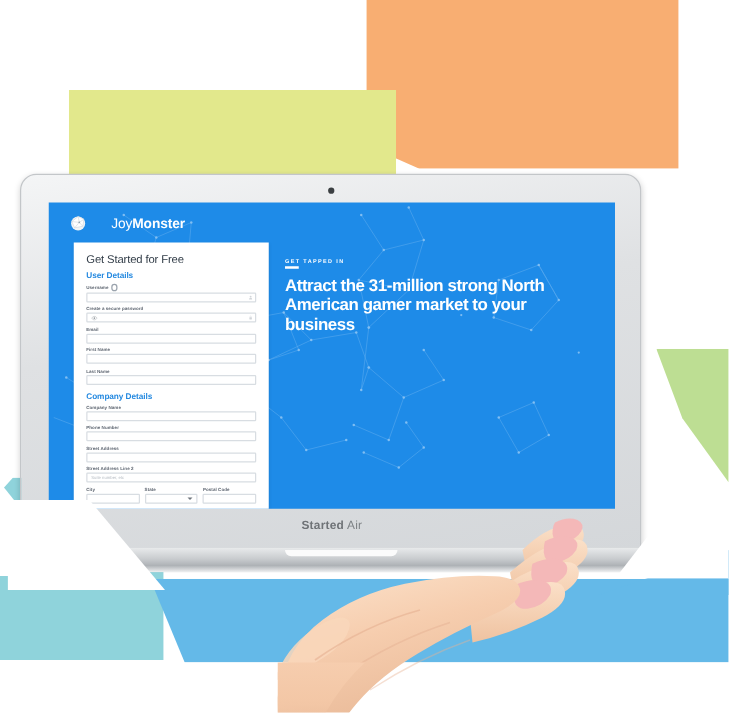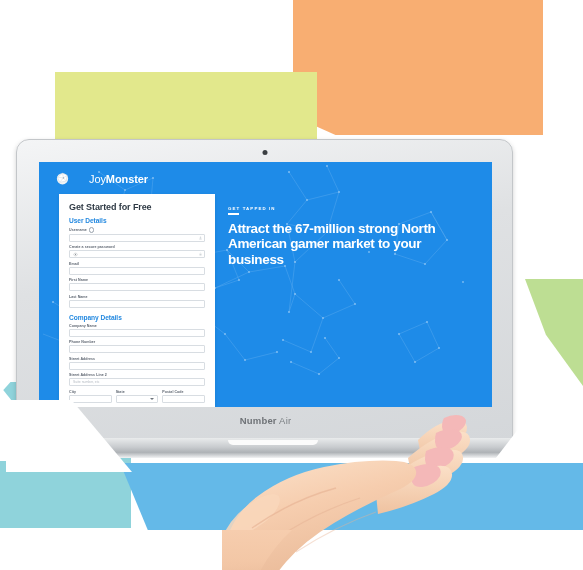--- a/index.html
+++ b/index.html
@@ -166,21 +166,21 @@
     left: 20px; top: 32px;
     width: 156px;
     height: 215px;
     background: #ffffff;
     box-shadow: 0 1px 3px rgba(0,0,0,0.10);
     padding: 8px 10px 0 10px;
     box-sizing: border-box;
     overflow: hidden;
   }
   .card-title {
-    font-size: 9px; font-weight: 700; color: #2f3a45; margin: 0 0 5px 0;
+    font-size: 9px; font-weight: 400; color: #2f3a45; margin: 0 0 5px 0;
     letter-spacing: -0.1px;
   }
   .sec-title {
     font-size: 6.6px; font-weight: 700; color: #2489e0; margin: 0 0 3px 0;
     letter-spacing: -0.05px;
   }
   .sec-title.second { margin-top: 6px; }
   .field { margin-bottom: 3.5px; }
   .flabel {
     font-size: 3.6px; color: #5e6671; display: flex; align-items: center; gap: 2px;
@@ -459,26 +459,26 @@
                 <span>Postal Code</span>
               </div>
               <div class="fbox"></div>
             </div>
           </div>
         </div>
 
         <div class="hero">
           <div class="eyebrow">GET TAPPED IN</div>
           <div class="eyebrow-rule"></div>
-          <h1 class="hero-headline">Attract the 67-million strong North American gamer market to your business</h1>
+          <h1 class="hero-headline">Attract the 31-million strong North American gamer market to your business</h1>
         </div>
 
       </div>
 
-      <div class="mb-label"><b>Number</b><span> Air</span></div>
+      <div class="mb-label"><b>Started</b><span> Air</span></div>
     </div>
 
     <div class="base"></div>
     <div class="base-notch"></div>
   </div>
 
   <div class="shape-teal-notch"></div>
   <div class="shape-white-wedge-l"></div>
   <div class="shape-white-wedge-r"></div>
 

